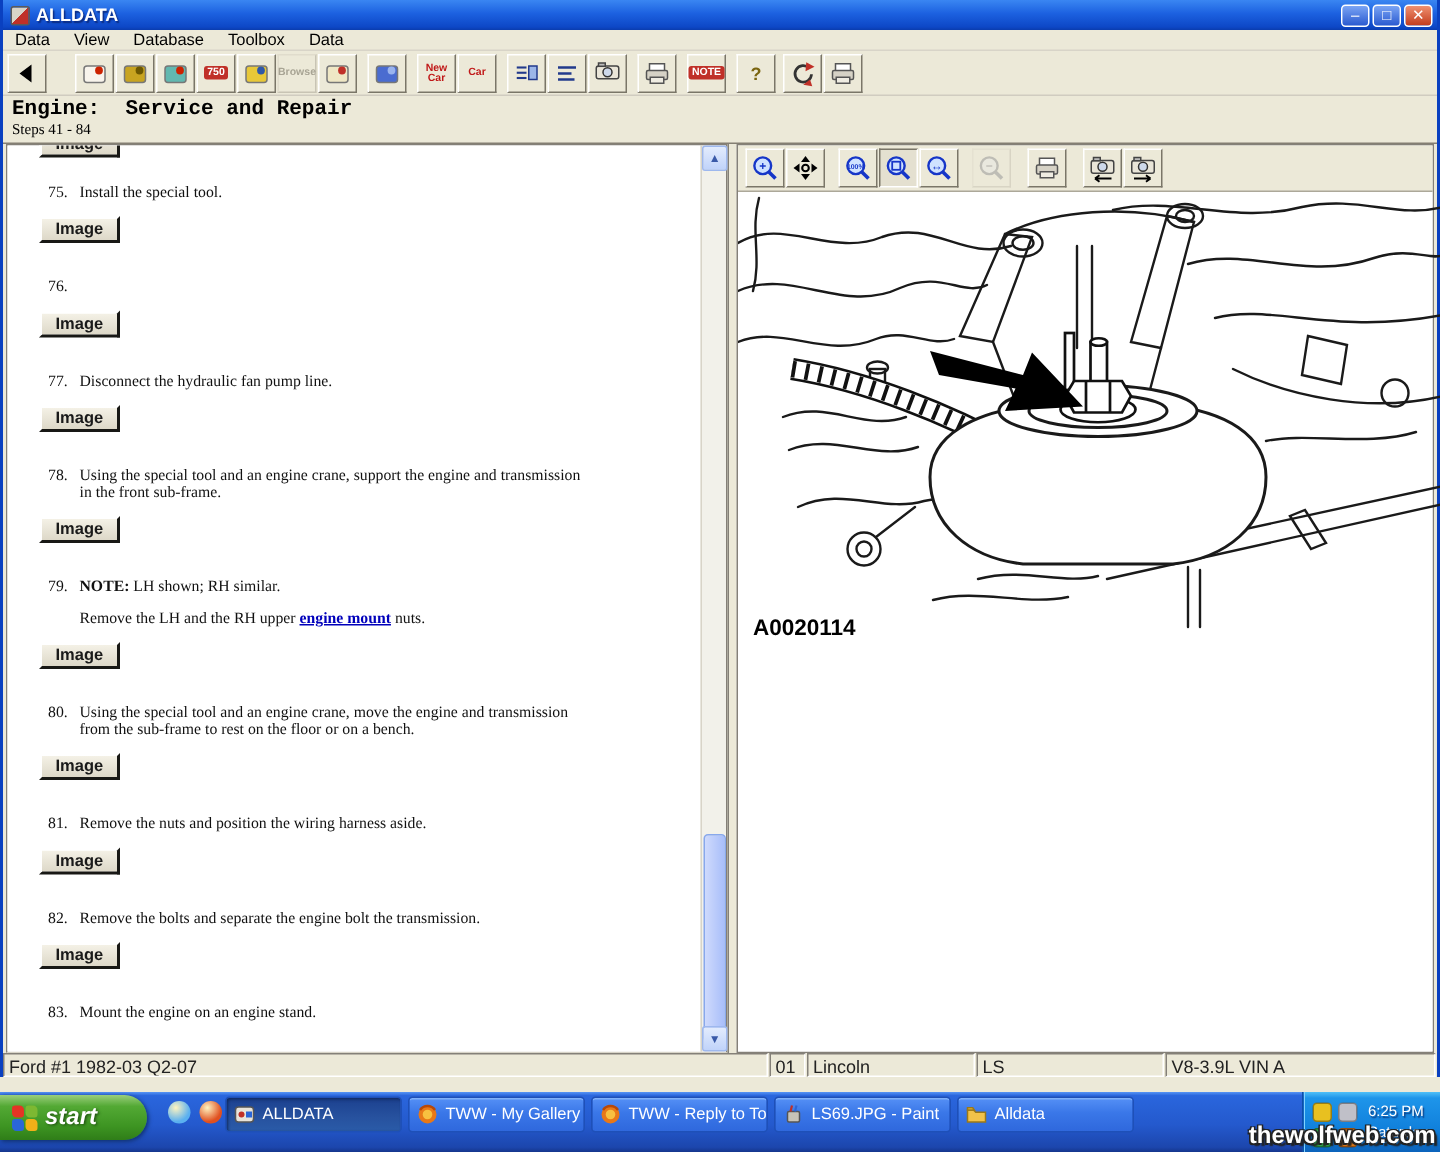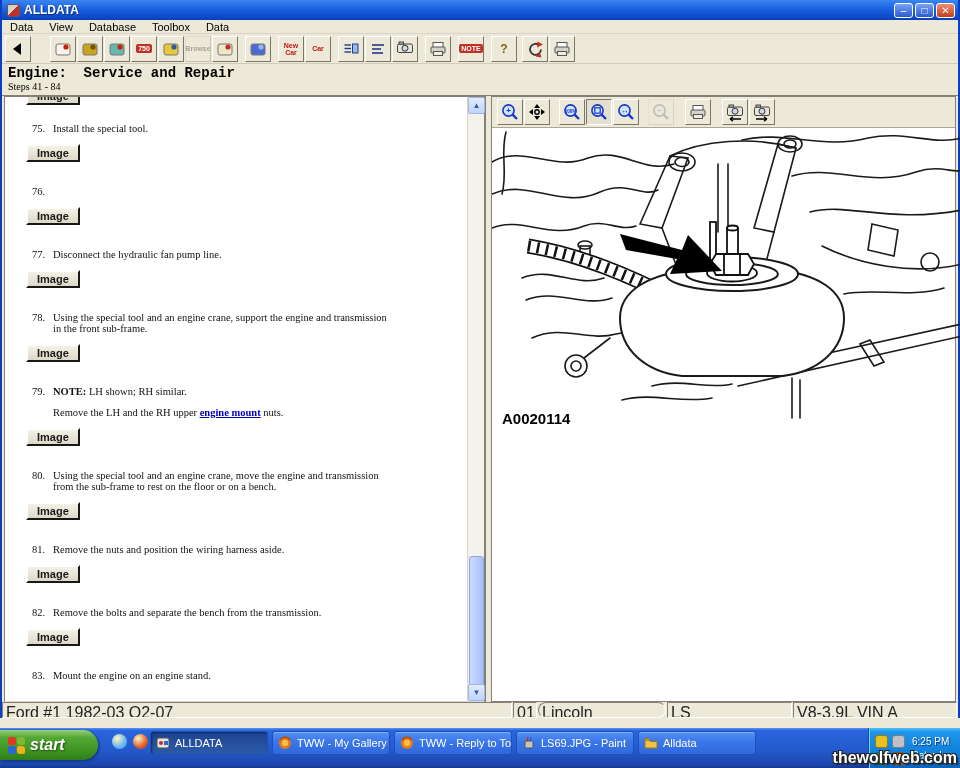--- a/index.html
+++ b/index.html
@@ -46,21 +46,21 @@
   .gap{width:6px;background:#ece9d8;border-left:1px solid #848078}
   .rpane{flex:1;display:flex;flex-direction:column;border:1px solid #848078;background:#fff}
   .viewerbar{height:31px;background:#ece9d8;display:flex;align-items:center;padding:2px 5px;border-bottom:1px solid #aca899}
   .vbtn{width:26px;height:26px;display:flex;align-items:center;justify-content:center;background:#ece9d8;border:1px solid;border-color:#fff #7a7668 #7a7668 #fff;margin-right:1px}
   .vbtn.pressed{border-color:#7a7668 #fff #fff #7a7668;background:#e4e0d0}
   .vbtn.dis{opacity:.55;border-color:#e0dccc #c8c4b4 #c8c4b4 #e0dccc}
   .figwrap{position:relative;flex:1;background:#fff}
   .figlabel{position:absolute;left:10px;top:282px;font:bold 15px "Liberation Sans",sans-serif;color:#000}
 
   
-  .statusbar{position:absolute;left:0;right:0;top:702px;height:16px;background:#ece9d8;display:flex;font-size:16px;color:#222}
+  .statusbar{position:absolute;left:0;right:0;top:702px;height:16px;background:#ece9d8;display:flex;font-size:12px;color:#222}
   .scell{border:1px solid;border-color:#848078 #fff #fff #848078;padding:1px 3px 0 3px;white-space:nowrap;overflow:hidden;margin-right:1px}
 
   
   .taskbar{position:absolute;left:0;right:0;bottom:0;height:40px;background:linear-gradient(180deg,#5795f5 0,#2a66dd 6%,#2459cd 55%,#1c46ad 92%,#15368c 100%)}
   .start{position:absolute;left:0;top:2px;height:30px;width:98px;border-radius:0 15px 15px 0;background:linear-gradient(180deg,#9ace7c 0,#53a934 25%,#3d9422 70%,#2f7d18 100%);box-shadow:1px 1px 3px #10306e;display:flex;align-items:center;padding-left:8px;color:#fff;font-weight:bold;font-style:italic;font-size:16px;text-shadow:1px 1px 2px #1d4d10}
   .flag{width:17px;height:17px;margin-right:5px;display:grid;grid-template-columns:8px 8px;grid-template-rows:8px 8px;gap:1px}
   .flag i{border-radius:2px 3px 2px 3px}
   .ql{position:absolute;left:112px;top:6px;display:flex;gap:6px;align-items:center}
   .qli{width:15px;height:15px;border-radius:50%}
   .tasks{position:absolute;left:150px;top:3px;display:flex;gap:4px}
@@ -254,21 +254,21 @@
           <div class="step">
             <span class="num">81.</span>
             <div class="body">
               <div>Remove the nuts and position the wiring harness aside.</div>
             </div>
           </div>
           <button class="imgbtn">Image</button>
           <div class="step">
             <span class="num">82.</span>
             <div class="body">
-              <div>Remove the bolts and separate the bench from the transmission.</div>
+              <div>Remove the bolts and separate the engine bolt the transmission.</div>
             </div>
           </div>
           <button class="imgbtn">Image</button>
           <div class="step" style="margin-bottom: 2px;">
             <span class="num">83.</span>
             <div class="body">
               <div>Mount the engine on an engine stand.</div>
             </div>
           </div>
         </div>
@@ -419,21 +419,21 @@
           <polygon points="128,106 190,122 196,107 230,143 178,146 185,131 134,122" fill="#000"></polygon>
         </svg>
         <div class="figlabel">A0020114</div>
       </div>
     </div>
   </div>
 
   <div class="statusbar" id="statusbar">
       <div class="scell" style="width: 510px;">Ford #1 1982-03 Q2-07</div>
       <div class="scell" style="width: 24px;">01</div>
-      <div class="scell" style="width: 128px; border-radius: 8px;">Lincoln</div>
+      <div class="scell" style="width: 112px;">Lincoln</div>
       <div class="scell" style="width: 125px;">LS</div>
       <div class="scell" style="flex: 1 1 0%;">V8-3.9L VIN A</div>
     </div>
 </div>
 
 <div class="taskbar">
   <div class="start">
     <span class="flag">
       <i style="background:#e43425"></i>
         <i style="background:#7db832"></i>

